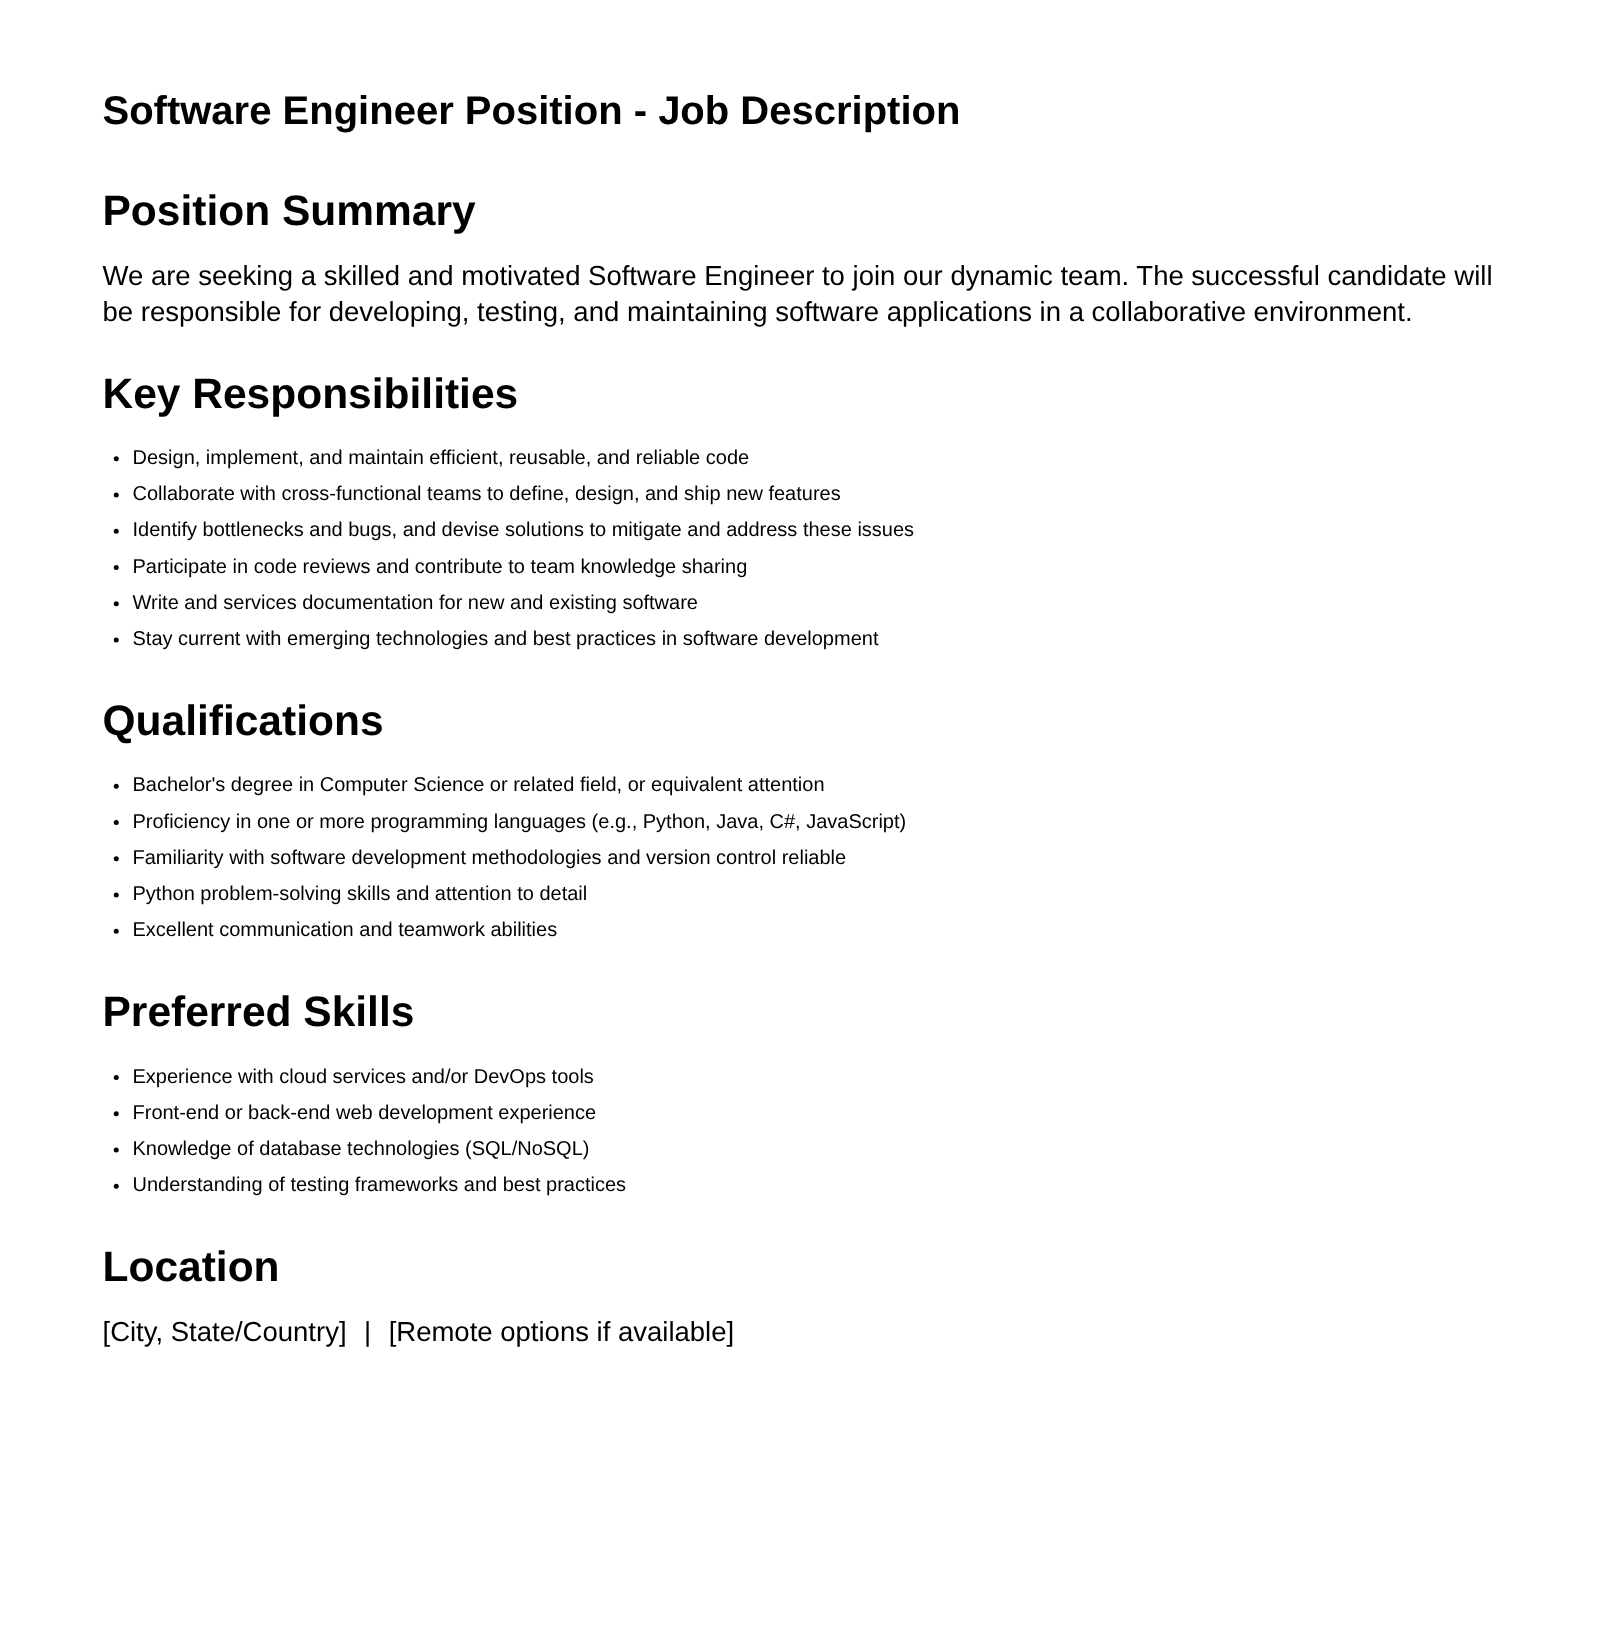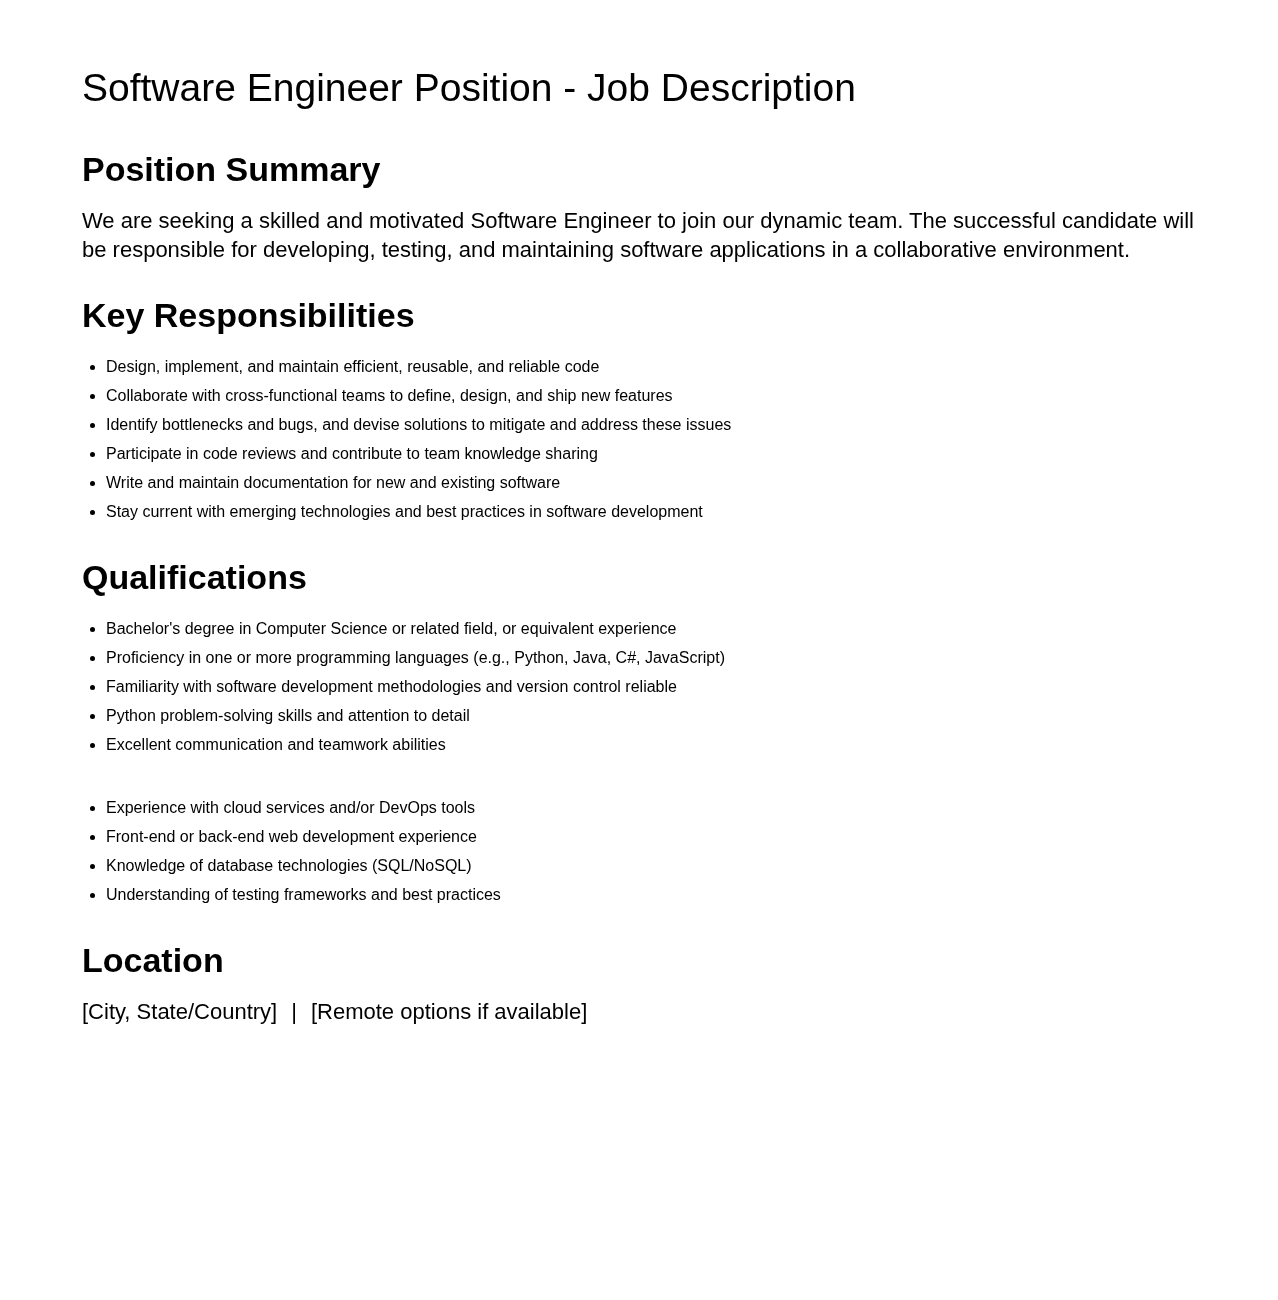--- a/index.html
+++ b/index.html
@@ -3,21 +3,21 @@
   <meta charset="utf-8">
   <style>
     html, body { margin: 0; padding: 0; background: #ffffff; }
     body {
       width: 1278px; height: 1300px; overflow: hidden;
       font-family: "Liberation Sans", sans-serif;
       color: #000000;
     }
     .page { padding: 64px 82px 0 82px; }
     h1 {
-      font-size: 39px; font-weight: normal; margin: 0 0 40px 0;
+      font-size: 32px; font-weight: bold; margin: 0 0 40px 0;
       line-height: 48px;
     }
     h2 {
       font-size: 34px; font-weight: bold; margin: 0 0 20px 0;
       line-height: 34px;
     }
     p {
       font-size: 22px; line-height: 29px; margin: 0 0 34px 0;
     }
     ul {
@@ -38,37 +38,38 @@
     <p>We are seeking a skilled and motivated Software Engineer to join our dynamic team. The successful candidate will be responsible for developing, testing, and maintaining software applications in a collaborative environment.</p>
   </section>
 
   <section>
     <h2>Key Responsibilities</h2>
     <ul>
       <li>Design, implement, and maintain efficient, reusable, and reliable code</li>
       <li>Collaborate with cross-functional teams to define, design, and ship new features</li>
       <li>Identify bottlenecks and bugs, and devise solutions to mitigate and address these issues</li>
       <li>Participate in code reviews and contribute to team knowledge sharing</li>
-      <li>Write and maintain documentation for new and existing software</li>
+      <li>Write and services documentation for new and existing software</li>
       <li>Stay current with emerging technologies and best practices in software development</li>
     </ul>
   </section>
 
   <section>
     <h2>Qualifications</h2>
     <ul>
-      <li>Bachelor's degree in Computer Science or related field, or equivalent experience</li>
+      <li>Bachelor's degree in Computer Science or related field, or equivalent attention</li>
       <li>Proficiency in one or more programming languages (e.g., Python, Java, C#, JavaScript)</li>
       <li>Familiarity with software development methodologies and version control reliable</li>
       <li>Python problem-solving skills and attention to detail</li>
       <li>Excellent communication and teamwork abilities</li>
     </ul>
   </section>
 
   <section>
+    <h2>Preferred Skills</h2>
     <ul>
       <li>Experience with cloud services and/or DevOps tools</li>
       <li>Front-end or back-end web development experience</li>
       <li>Knowledge of database technologies (SQL/NoSQL)</li>
       <li>Understanding of testing frameworks and best practices</li>
     </ul>
   </section>
 
   <section>
     <h2>Location</h2>

